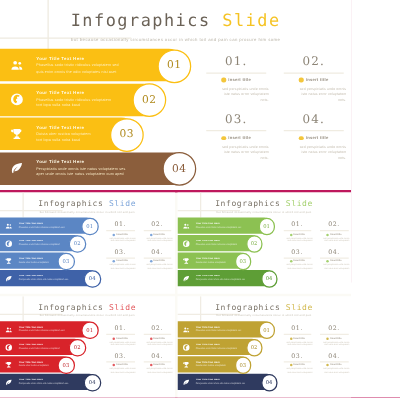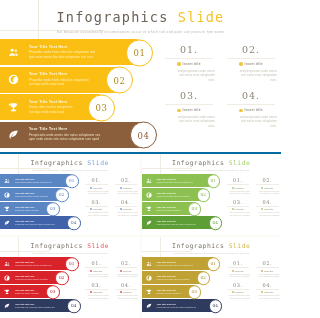--- a/index.html
+++ b/index.html
@@ -1,21 +1,21 @@
 <!DOCTYPE html>
 <html><head>
 <meta charset="utf-8">
 <style>
   html,body{margin:0;padding:0;}
   body{
     width:281px;height:318px;overflow:hidden;
     background:#ffffff;
     font-family:"Liberation Sans",sans-serif;
   }
-  .deck{position:relative;width:281px;height:226px;background:#0369a1;}
+  .deck{position:relative;width:281px;height:226px;background:#be185d;}
 
   
   .slide-main{
     position:absolute;left:0;top:0;width:281px;height:152px;
     background:#ffffff;overflow:hidden;
   }
   .guide-v{position:absolute;left:38px;top:0;width:1px;height:42px;background:#eeeae0;}
   .guide-h{position:absolute;left:0;top:30px;width:105px;height:1px;background:#eeeae0;}
 
   .head{position:absolute;left:0;top:9px;width:281px;text-align:center;}

